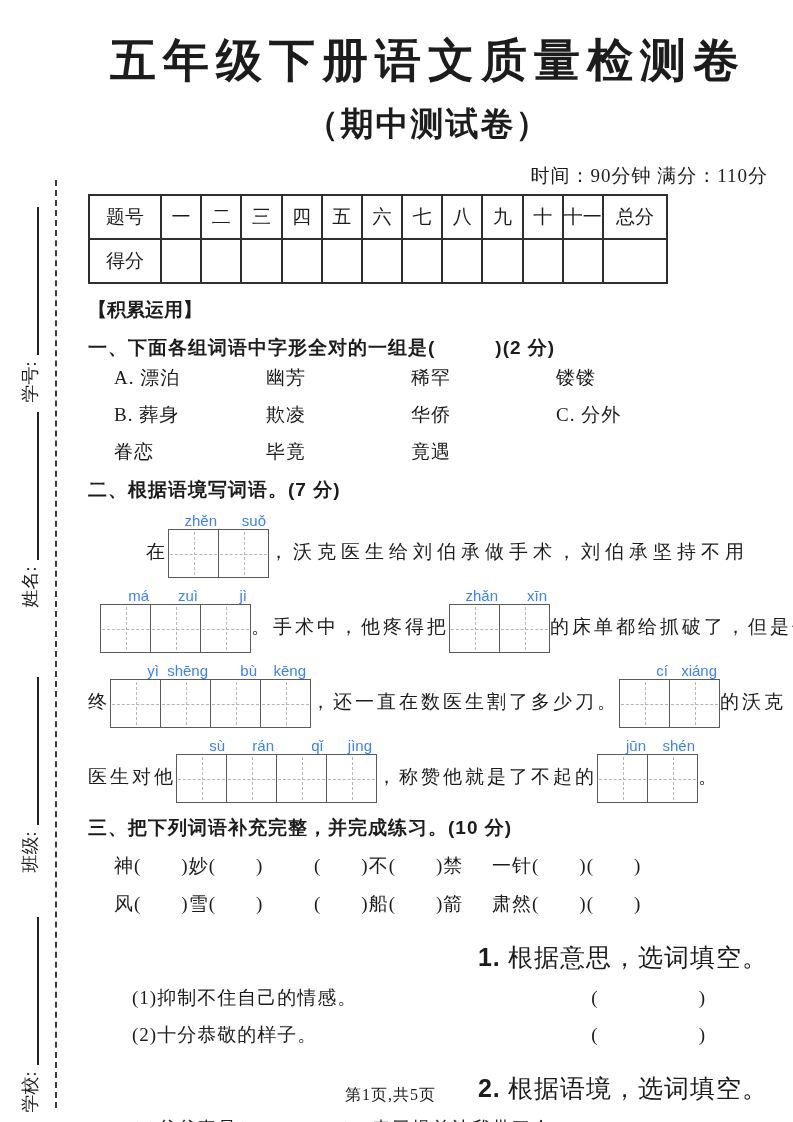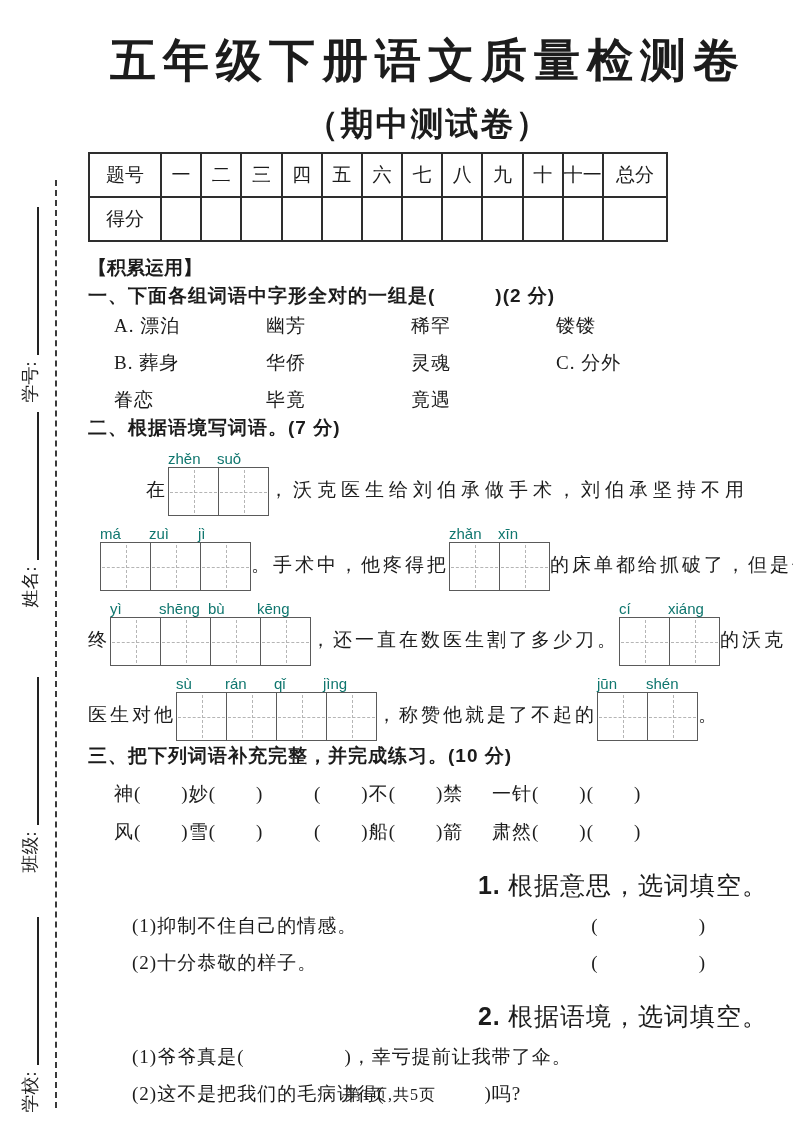--- a/index.html
+++ b/index.html
@@ -31,30 +31,30 @@
   .subtitle{margin-top:10px;text-align:center;font-size:33px;font-weight:bold;
             font-family:"Liberation Sans", sans-serif;letter-spacing:2px;}
   .exam-info{margin-top:16px;text-align:right;font-size:19px;letter-spacing:1px;}
 
   table.score{border-collapse:collapse;width:580px;margin-top:5px;table-layout:fixed;}
   table.score td{border:2px solid #2e2e2e;height:42px;text-align:center;font-size:19px;padding:0;}
   table.score td.first{width:70px;}
   table.score td.last{width:62px;}
 
   .badge{margin-top:13px;font-size:19px;font-weight:bold;font-family:"Liberation Sans", sans-serif;}
-  .stem{font-size:19px;font-weight:bold;font-family:"Liberation Sans", sans-serif;margin-top:2px;letter-spacing:1px;}
+  .stem{font-size:19px;font-weight:bold;font-family:"Liberation Sans", sans-serif;margin-top:12px;letter-spacing:1px;}
 
   .opt-grid{display:grid;grid-template-columns:152px 145px 145px 1fr;
             padding-left:26px;font-size:19px;margin-top:4px;row-gap:11px;letter-spacing:1px;}
 
   
   .pline{display:flex;align-items:flex-end;margin-top:9px;}
   .box-group{display:flex;flex-direction:column;flex:none;}
   .pinyin-row{display:flex;}
-  .pinyin-row span{width:49px;text-align:left;font-size:15px;color:#0f766e;
+  .pinyin-row span{width:49px;text-align:right;font-size:15px;color:#3b82f6;
                    font-family:"Liberation Sans", sans-serif;}
   .cells{display:flex;border:1.5px solid #5a5a5a;}
   .cell{width:49px;height:47px;position:relative;border-right:1.5px solid #5a5a5a;}
   .cell:last-child{border-right:none;}
   .cell::before{content:"";position:absolute;left:50%;top:2px;bottom:2px;border-left:1px dashed #b5b5b5;}
   .cell::after{content:"";position:absolute;top:50%;left:1px;right:1px;border-top:1px dashed #b5b5b5;}
   .ptext{font-size:19px;letter-spacing:3px;margin-bottom:13px;white-space:nowrap;}
   .ptext.spread{letter-spacing:5px;}
   .ml58{margin-left:58px;} .ml12{margin-left:12px;} .mla{margin-left:auto;}
 
@@ -89,20 +89,21 @@
   </div>
   <div class="side-field sf-xuexiao">
     <span>学校:</span>
     <span class="blankline"></span>
   </div>
 
   <div class="content">
 
     <div class="title">五年级下册语文质量检测卷</div>
     <div class="subtitle">（期中测试卷）</div>
+    <div class="exam-info">时间：90分钟  满分：110分</div>
 
     <table class="score">
       <tbody>
           <tr>
         <td class="first">题号</td>
         <td>一</td>
         <td>二</td>
         <td>三</td>
         <td>四</td>
         <td>五</td>
@@ -135,22 +136,22 @@
     <div class="badge">【积累运用】</div>
 
     <div class="stem">一、下面各组词语中字形全对的一组是(　　　)(2 分)</div>
     <div class="opt-grid">
       <div><span>A.</span> <span>漂泊</span></div>
       <div>幽芳</div>
       <div>稀罕</div>
       <div>镂镂</div>
 
       <div><span>B.</span> <span>葬身</span></div>
+      <div>欺凌</div>
       <div>华侨</div>
-      <div>灵魂</div>
 
       <div><span>C.</span> <span>分外</span></div>
       <div>眷恋</div>
       <div>毕竟</div>
       <div>竟遇</div>
     </div>
 
     <div class="stem">二、根据语境写词语。(7 分)</div>
 
     <div class="pline">

